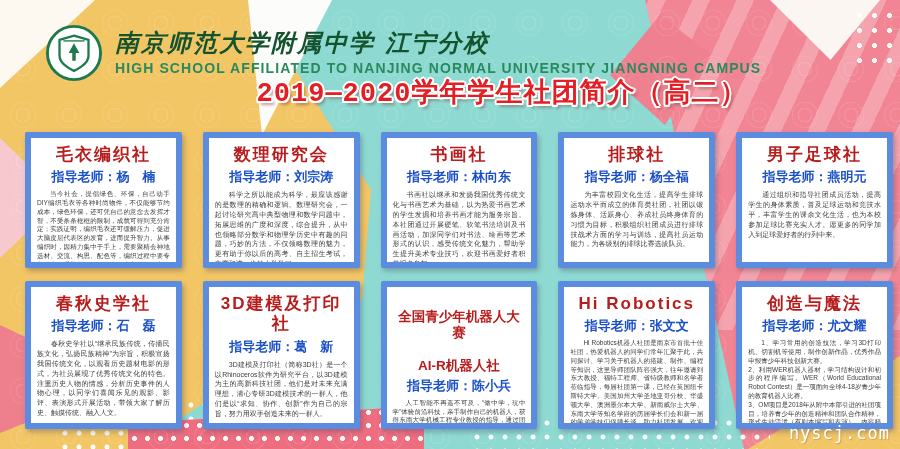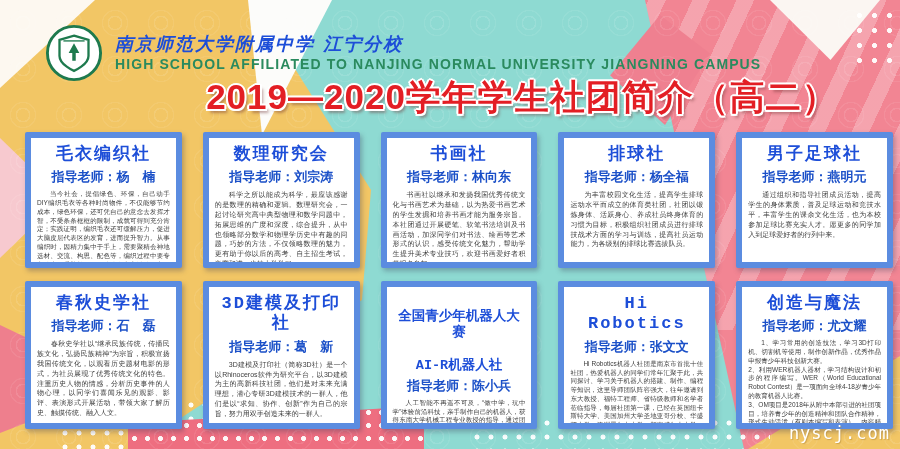--- a/index.html
+++ b/index.html
@@ -29,36 +29,36 @@
     clip-path:polygon(0 40%,100% 0,100% 100%,0 100%);}
   .bg-texture{position:absolute;inset:0;pointer-events:none;
     background-image:radial-gradient(circle,rgba(255,255,255,0) 0 6px,rgba(255,255,255,.10) 6px 7.5px,transparent 7.5px 12px,rgba(255,255,255,.07) 12px 13px,transparent 13.5px);
     background-size:46px 46px;}
 
   
   .header{position:absolute;left:45px;top:22px;height:62px;display:flex;align-items:center;z-index:3;}
   .logo{width:58px;height:58px;flex:0 0 auto;}
   .school{margin-left:12px;}
   .school-cn{font-family:"DejaVu Serif","Liberation Serif",serif;font-weight:700;font-style:italic;
-    font-size:18px;color:#1d4ed8;letter-spacing:2px;line-height:1.1;}
+    font-size:24px;color:#14532d;letter-spacing:2px;line-height:1.1;}
   .school-en{font-size:14px;color:#2a8a5e;letter-spacing:1.1px;margin-top:3px;font-weight:700;}
 
   
-  .main-title{position:absolute;left:152px;top:74px;width:740px;text-align:center;z-index:3;
-    font-family:Liberation Sans, sans-serif;font-weight:700;font-size:35px;color:#e31e24;letter-spacing:1px;
+  .main-title{position:absolute;left:132px;top:74px;width:740px;text-align:center;z-index:3;
+    font-family:Liberation Mono, monospace;font-weight:700;font-size:27px;color:#e31e24;letter-spacing:1px;
     text-shadow:-2px 0 0 #fff,2px 0 0 #fff,0 -2px 0 #fff,0 2px 0 #fff,
       -1.5px -1.5px 0 #fff,1.5px -1.5px 0 #fff,-1.5px 1.5px 0 #fff,1.5px 1.5px 0 #fff,
       3px 4px 3px rgba(110,50,50,.45);}
 
   
   .cards{position:absolute;left:25px;top:132px;width:868px;z-index:2;
     display:grid;grid-template-columns:repeat(5,1fr);grid-template-rows:136px 148px;gap:13px 21px;}
   .card{background:#5b8ce0;border-radius:2px;padding:6px;box-shadow:2px 3px 5px rgba(60,60,90,.35);}
   .card-inner{background:#fff;height:100%;box-sizing:border-box;padding:5px 6px 4px;overflow:hidden;text-align:center;}
-  .club-title{font-family:Liberation Mono, monospace;font-weight:700;color:#1d4ed8;
+  .club-title{font-family:Liberation Sans, sans-serif;font-weight:700;color:#b91c1c;
     font-size:17px;line-height:1.2;letter-spacing:2px;margin-top:2px;}
   .club-title.two-line{font-size:13.5px;letter-spacing:0;line-height:1.18;margin-top:17px;}
   .club-teacher{color:#1b50c8;font-weight:700;font-size:13px;margin:3px 0 4px;}
   .club-desc{font-size:7px;line-height:1.4;color:#3c3c3c;text-align:justify;text-indent:2em;white-space:pre-line;}
   .club-desc.tiny{font-size:6.5px;line-height:1.35;}
 
   
   .watermark{position:absolute;right:10px;bottom:6px;z-index:4;font-family:"DejaVu Sans Mono","Liberation Mono",monospace;
     font-size:17px;color:#fff;letter-spacing:1px;text-shadow:1px 1px 1px rgba(180,140,60,.6);margin-top:20px;}
 </style>

